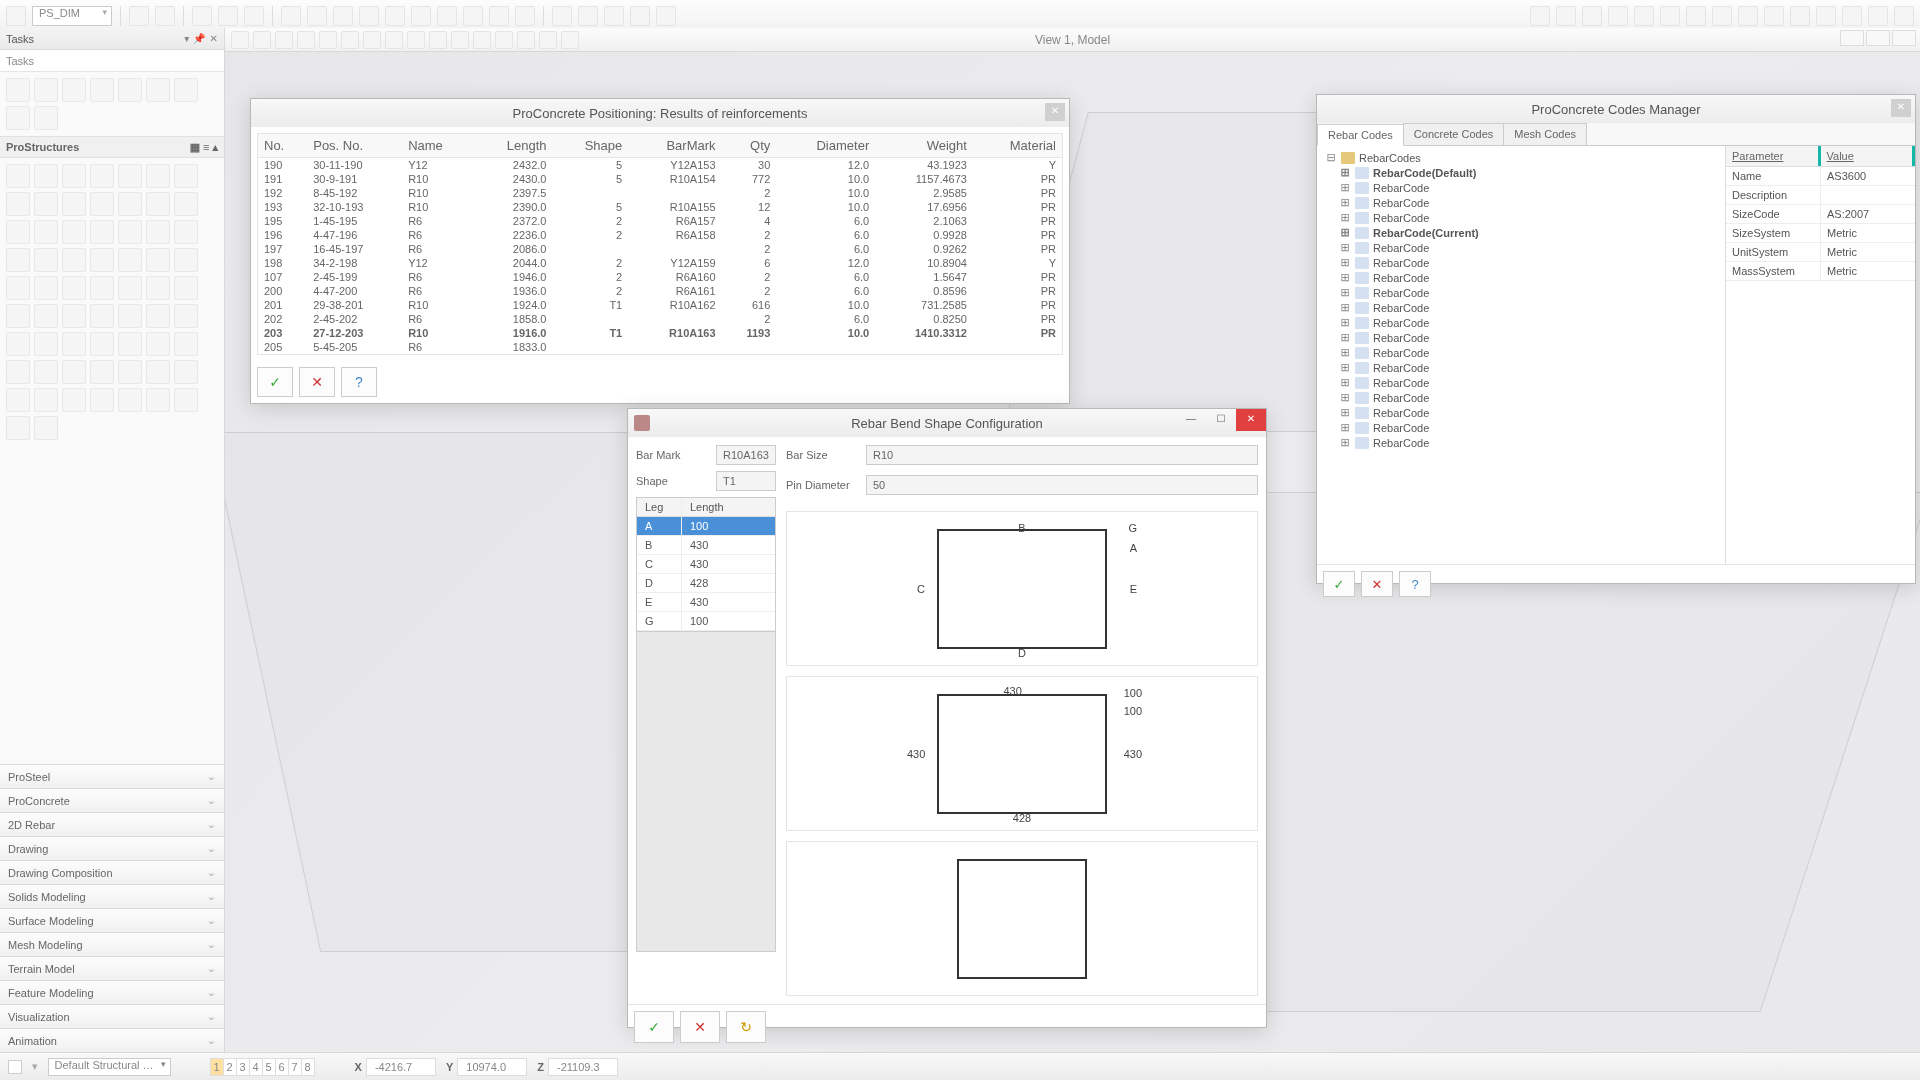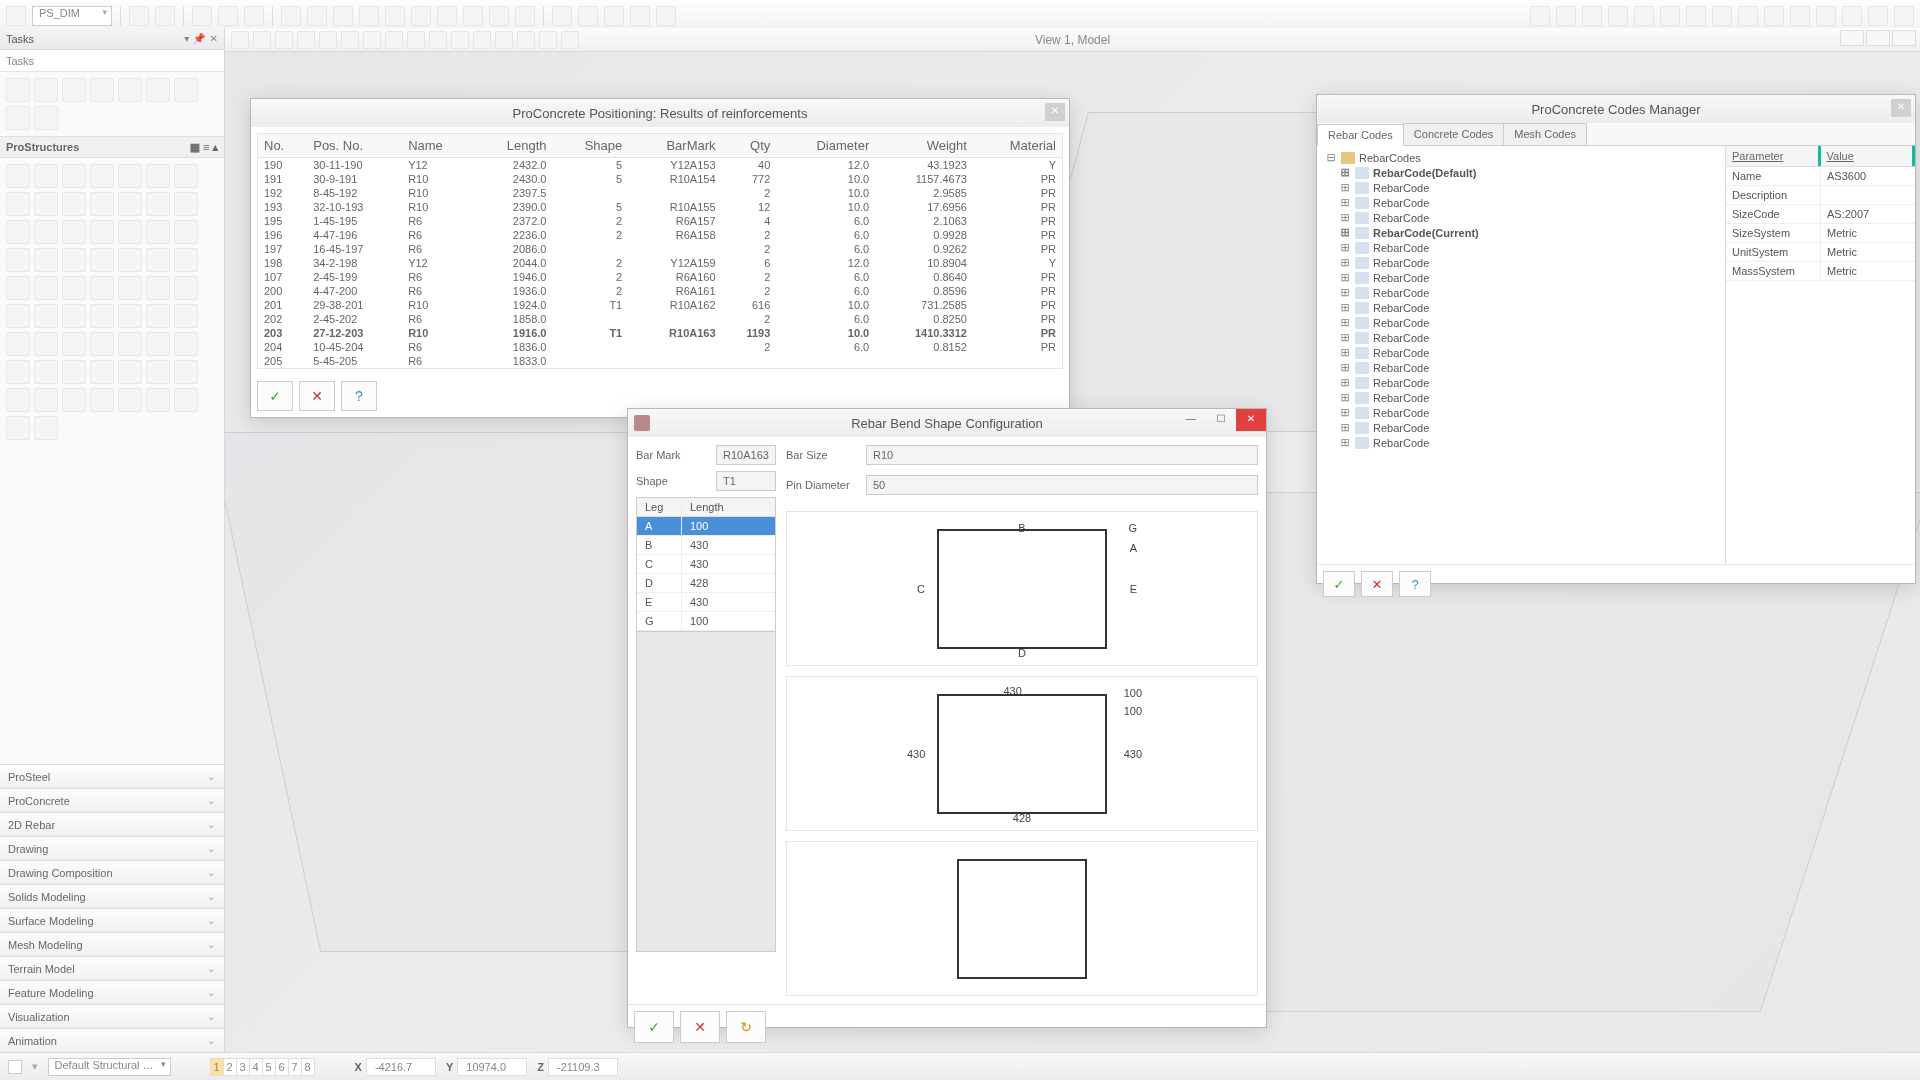--- a/index.html
+++ b/index.html
@@ -365,21 +365,21 @@
           </tr>
         </thead>
       <tbody id="results-body">
           <tr>
             <td>190</td>
             <td>30-11-190</td>
             <td>Y12</td>
             <td>2432.0</td>
             <td>5</td>
             <td>Y12A153</td>
-            <td>40</td>
+            <td>30</td>
             <td>12.0</td>
             <td>43.1923</td>
             <td>Y</td>
           </tr>
           <tr>
             <td>191</td>
             <td>30-9-191</td>
             <td>R10</td>
             <td>2430.0</td>
             <td>5</td>
@@ -463,21 +463,21 @@
           </tr>
           <tr>
             <td>107</td>
             <td>2-45-199</td>
             <td>R6</td>
             <td>1946.0</td>
             <td>2</td>
             <td>R6A160</td>
             <td>2</td>
             <td>6.0</td>
-            <td>0.8640</td>
+            <td>1.5647</td>
             <td>PR</td>
           </tr>
           <tr>
             <td>200</td>
             <td>4-47-200</td>
             <td>R6</td>
             <td>1936.0</td>
             <td>2</td>
             <td>R6A161</td>
             <td>2</td>
@@ -512,32 +512,20 @@
           <tr class="hl">
             <td>203</td>
             <td>27-12-203</td>
             <td>R10</td>
             <td>1916.0</td>
             <td>T1</td>
             <td>R10A163</td>
             <td>1193</td>
             <td>10.0</td>
             <td>1410.3312</td>
-            <td>PR</td>
-          </tr>
-          <tr>
-            <td>204</td>
-            <td>10-45-204</td>
-            <td>R6</td>
-            <td>1836.0</td>
-            <td></td>
-            <td></td>
-            <td>2</td>
-            <td>6.0</td>
-            <td>0.8152</td>
             <td>PR</td>
           </tr>
           <tr>
             <td>205</td>
             <td>5-45-205</td>
             <td>R6</td>
             <td>1833.0</td>
             <td></td>
             <td></td>
             <td></td>

